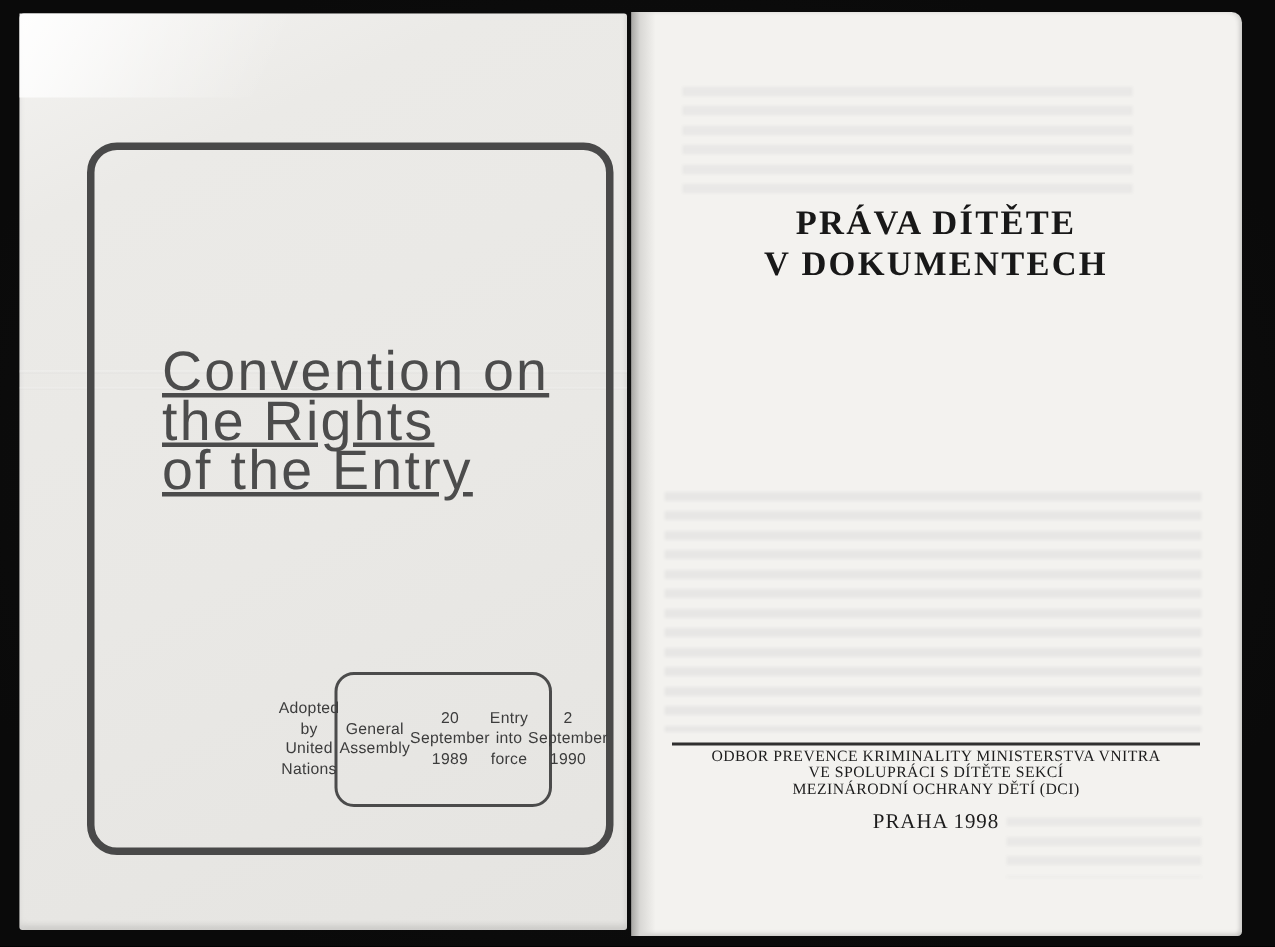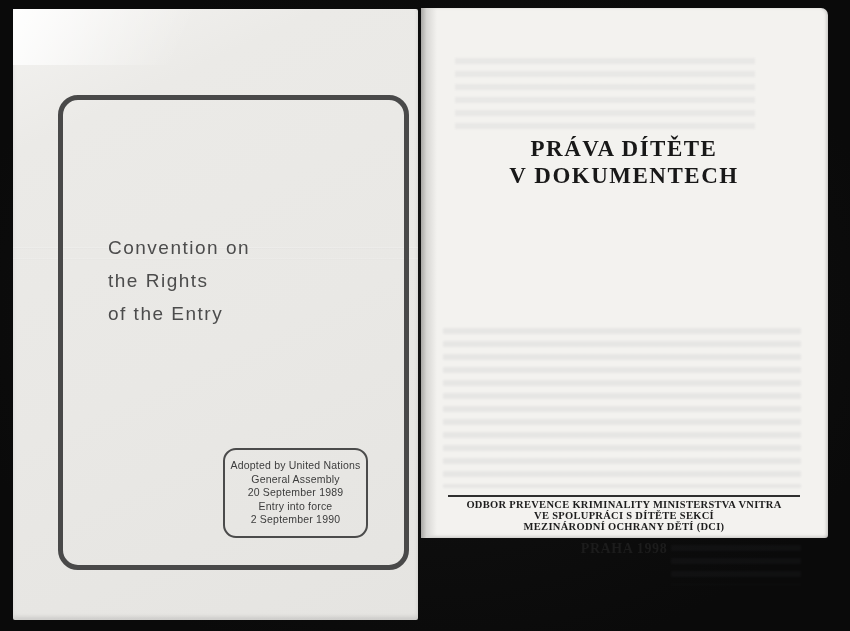--- a/index.html
+++ b/index.html
@@ -39,45 +39,46 @@
     left: 45px; top: 86px;
     width: 351px; height: 475px;
     border: 5px solid #494949;
     border-radius: 20px;
     box-sizing: border-box;
   }
   #cover-title {
     position: absolute;
     left: 95px; top: 222px;
     color: #4c4c4c;
-    font-size: 19px;
+    font-size: 37px;
     line-height: 33px;
     letter-spacing: 1.5px;
     font-weight: 400;
+    text-decoration: underline;
   }
   #imprint-plate {
     position: absolute;
     left: 210px; top: 439px;
     width: 145px; height: 90px;
     border: 2px solid #4b4b4b;
     border-radius: 13px;
     box-sizing: border-box;
-    display: flex; flex-direction: column;
+    display: flex; flex-direction: row;
     align-items: center; justify-content: center;
     text-align: center;
     color: #3c3c3c;
     font-size: 10.5px;
     line-height: 13.5px;
     letter-spacing: 0.2px;
   }
 
   
   #right-page {
     left: 421px; top: 8px;
-    width: 407px; height: 530px;
+    width: 407px; height: 616px;
     background: #f3f2ef;
     border-radius: 0 7px 3px 0;
     box-shadow: inset 0 -2px 3px rgba(0,0,0,0.10), inset -2px 0 3px rgba(0,0,0,0.12);
   }
   #right-page::before {            
     content: "";
     position: absolute; left: 0; top: 0; bottom: 0; width: 16px;
     background: linear-gradient(to right, #a9a8a5 0%, #d8d7d4 35%, rgba(243,242,239,0) 100%);
   }
   #half-title {
@@ -107,21 +108,21 @@
   #bleed-middle { left: 22px;  top: 320px; width: 358px; height: 160px; opacity: 0.9; }
   #bleed-bottom { left: 250px; top: 537px; width: 130px; height: 40px;  opacity: 0.7; }
 
   #publisher-block {
     position: absolute;
     left: 27px; top: 487px; width: 352px;
     border-top: 2px solid #2f2f2f;
     padding-top: 3px;
     text-align: center;
     font-family: "Liberation Serif", serif;
-    font-weight: bold;
+    font-weight: normal;
     font-size: 10.5px;
     line-height: 10.8px;
     letter-spacing: 0.3px;
     color: #1c1c1c;
   }
   #publisher-imprint {
     margin-top: 12px;
     font-size: 14px;
     letter-spacing: 0.6px;
   }

